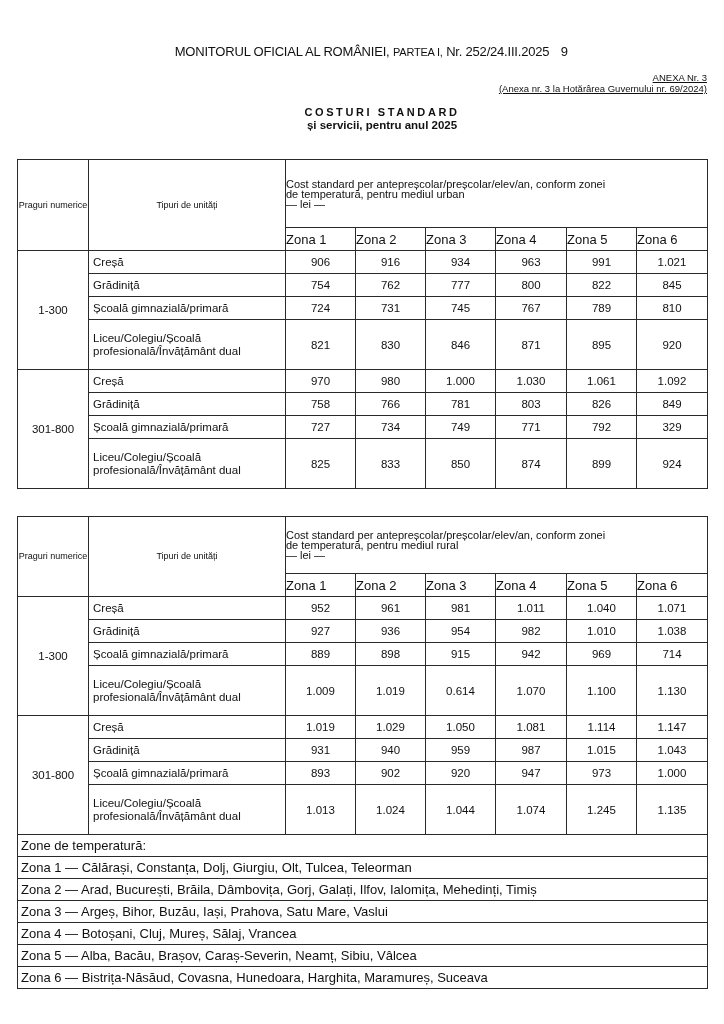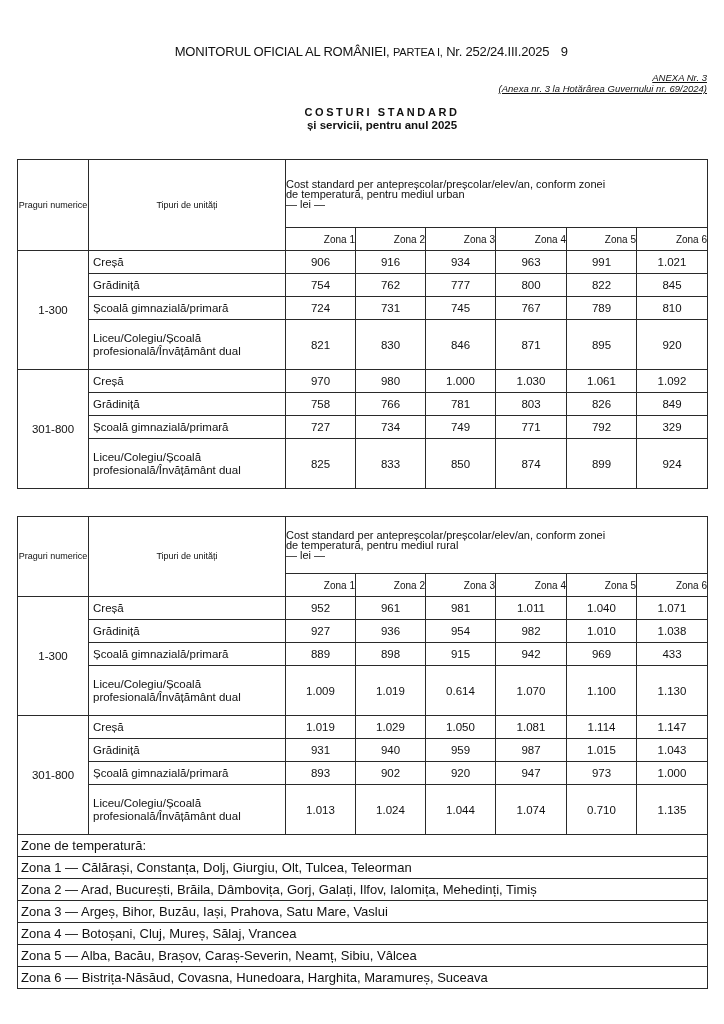--- a/index.html
+++ b/index.html
@@ -4,32 +4,32 @@
 <style>
   html, body { margin: 0; padding: 0; background: #ffffff; }
   body { width: 724px; height: 1024px; position: relative; overflow: hidden;
          font-family: "Liberation Sans", sans-serif; color: #111; }
   .header { position: absolute; top: 44px; left: 0; width: 608px; height: 20px; text-decoration: underline; }
   .header-title { position: absolute; left: 0; width: 724px; text-align: center;
                   font-family: "Liberation Sans", sans-serif; font-size: 13px; letter-spacing: -0.2px; }
   .header-title .small { font-size: 11px; }
   .page-num { position: absolute; right: 40px; top: 0; font-size: 13px; }
   .annex { position: absolute; right: 17px; top: 72px; text-align: right; font-size: 9.5px;
-           font-style: italic; line-height: 11px; }
+           line-height: 11px; }
   .annex span { text-decoration: underline; display: block; }
   .title { position: absolute; top: 105px; left: 0; width: 724px; text-align: center; font-weight: bold; margin-left: 20px; }
   .title .t1 { font-size: 11px; letter-spacing: 2.6px; line-height: 14px; }
   .title .t2 { font-size: 11.5px; line-height: 13px; }
 
   table.cost { position: absolute; left: 17px; width: 690px; border-collapse: collapse;
                font-size: 11px; table-layout: fixed; }
   table.cost td, table.cost th { border: 1.2px solid #2a2a2a; padding: 0; font-weight: normal; }
   .h-prag, .h-tip { font-size: 9px; text-align: center; vertical-align: middle; line-height: 11px; }
   .h-cost { font-size: 11px; text-align: left; line-height: 10px; vertical-align: middle; }
-  .h-zone { font-size: 10px; text-align: right; height: 22px; }
+  .h-zone { font-size: 13px; text-align: left; height: 22px; }
   .c-prag { text-align: center; font-size: 11.5px; }
   .c-tip { text-align: left; padding-left: 4px !important; font-size: 11.5px; line-height: 13px; margin-left: 36px; }
   .c-val { text-align: center; font-size: 11.5px; }
   tr.r-s td { height: 22px; }
   tr.r-t td { height: 49px; }
   .zone-legend td { text-align: left; padding-left: 3px !important; font-size: 13px; height: 21px; }
 </style>
 </head>
 <body>
 
@@ -216,21 +216,21 @@
         <td class="c-val">1.010</td>
         <td class="c-val">1.038</td>
       </tr>
       <tr class="r-s">
         <td class="c-tip">Școală gimnazială/primară</td>
         <td class="c-val">889</td>
         <td class="c-val">898</td>
         <td class="c-val">915</td>
         <td class="c-val">942</td>
         <td class="c-val">969</td>
-        <td class="c-val">433</td>
+        <td class="c-val">714</td>
       </tr>
       <tr class="r-t">
         <td class="c-tip">
           <div>Liceu/Colegiu/Școală</div>
           <div>profesională/Învățământ dual</div>
         </td>
         <td class="c-val">1.009</td>
         <td class="c-val">1.019</td>
         <td class="c-val">0.614</td>
         <td class="c-val">1.070</td>
@@ -267,21 +267,21 @@
       </tr>
       <tr class="r-t">
         <td class="c-tip">
           <div>Liceu/Colegiu/Școală</div>
           <div>profesională/Învățământ dual</div>
         </td>
         <td class="c-val">1.013</td>
         <td class="c-val">1.024</td>
         <td class="c-val">1.044</td>
         <td class="c-val">1.074</td>
-        <td class="c-val">0.710</td>
+        <td class="c-val">1.245</td>
         <td class="c-val">1.135</td>
       </tr>
     </tbody>
   <tbody class="zone-legend">
     <tr>
         <td colspan="8">Zone de temperatură:</td>
       </tr>
     <tr>
         <td colspan="8">Zona 1 — Călărași, Constanța, Dolj, Giurgiu, Olt, Tulcea, Teleorman</td>
       </tr>

